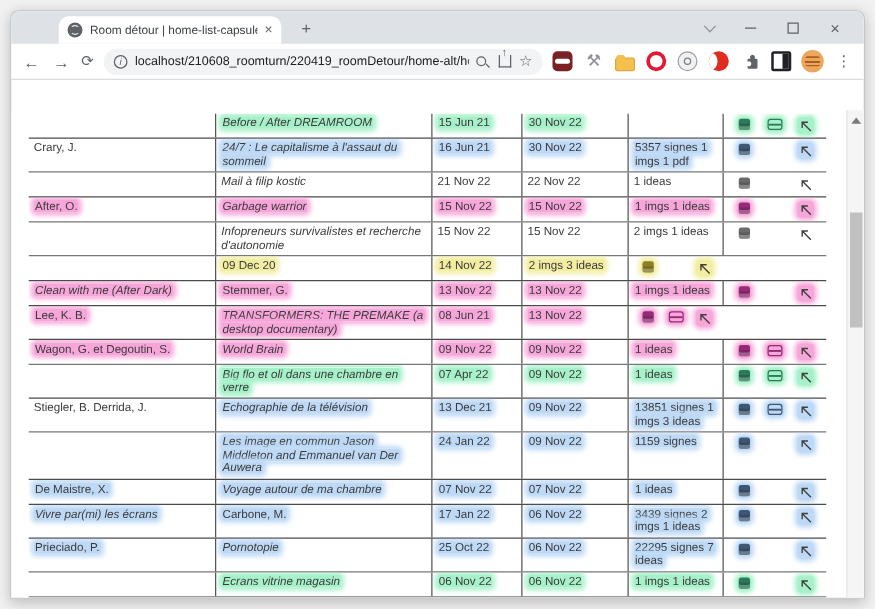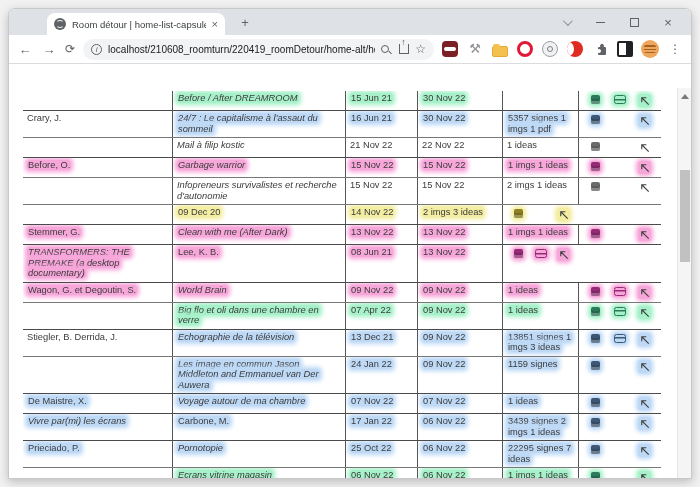--- a/index.html
+++ b/index.html
@@ -235,21 +235,21 @@
                 <span class="arrowic">
                   <svg width="11" height="11" viewBox="0 0 12 12">
                     <path d="M10.6 10.6 L3 3 M3 8 L3 3 L8 3" stroke="#3f3f3f" stroke-width="1.2" fill="none"></path>
                   </svg>
                 </span>
               </span>
             </span>
           </div>
         </div>
         <div class="trow group">
-          <div class="cell author"><span class="hl" style="--hl:#f7a6da">Before, O.</span></div>
+          <div class="cell author"><span class="hl" style="--hl:#f7a6da">After, O.</span></div>
           <div class="cell title"><span class="hl" style="--hl:#f7a6da">Garbage warrior</span></div>
           <div class="cell"><span class="hl" style="--hl:#f7a6da">15 Nov 22</span></div>
           <div class="cell"><span class="hl" style="--hl:#f7a6da">15 Nov 22</span></div>
           <div class="cell"><span class="hl" style="--hl:#f7a6da">1 imgs 1 ideas</span></div>
           <div class="cell icons">
             <span class="slot">
               <span class="iconwrap glow" style="--hl:#f7a6da;--ic:#952a76">
                 <span class="sq"></span>
               </span>
             </span>
@@ -306,22 +306,22 @@
                 <span class="arrowic">
                   <svg width="11" height="11" viewBox="0 0 12 12">
                     <path d="M10.6 10.6 L3 3 M3 8 L3 3 L8 3" stroke="#3f3f3f" stroke-width="1.2" fill="none"></path>
                   </svg>
                 </span>
               </span>
             </span>
           </div>
         </div>
         <div class="trow group">
+          <div class="cell title"><span class="hl" style="--hl:#f7a6da">Clean with me (After Dark)</span></div>
           <div class="cell author"><span class="hl" style="--hl:#f7a6da">Stemmer, G.</span></div>
-          <div class="cell title"><span class="hl" style="--hl:#f7a6da">Clean with me (After Dark)</span></div>
           <div class="cell"><span class="hl" style="--hl:#f7a6da">13 Nov 22</span></div>
           <div class="cell"><span class="hl" style="--hl:#f7a6da">13 Nov 22</span></div>
           <div class="cell"><span class="hl" style="--hl:#f7a6da">1 imgs 1 ideas</span></div>
           <div class="cell icons">
             <span class="slot">
               <span class="iconwrap glow" style="--hl:#f7a6da;--ic:#952a76">
                 <span class="sq"></span>
               </span>
             </span>
             <span class="slot"></span>
@@ -330,22 +330,22 @@
                 <span class="arrowic">
                   <svg width="11" height="11" viewBox="0 0 12 12">
                     <path d="M10.6 10.6 L3 3 M3 8 L3 3 L8 3" stroke="#3f3f3f" stroke-width="1.2" fill="none"></path>
                   </svg>
                 </span>
               </span>
             </span>
           </div>
         </div>
         <div class="trow group">
+          <div class="cell author"><span class="hl" style="--hl:#f7a6da">Lee, K. B.</span></div>
           <div class="cell title"><span class="hl" style="--hl:#f7a6da">TRANSFORMERS: THE PREMAKE (a desktop documentary)</span></div>
-          <div class="cell author"><span class="hl" style="--hl:#f7a6da">Lee, K. B.</span></div>
           <div class="cell"><span class="hl" style="--hl:#f7a6da">08 Jun 21</span></div>
           <div class="cell"><span class="hl" style="--hl:#f7a6da">13 Nov 22</span></div>
           <div class="cell icons">
             <span class="slot">
               <span class="iconwrap glow" style="--hl:#f7a6da;--ic:#952a76">
                 <span class="sq"></span>
               </span>
             </span>
             <span class="slot">
               <span class="iconwrap glow" style="--hl:#f7a6da;--ic:#952a76">

